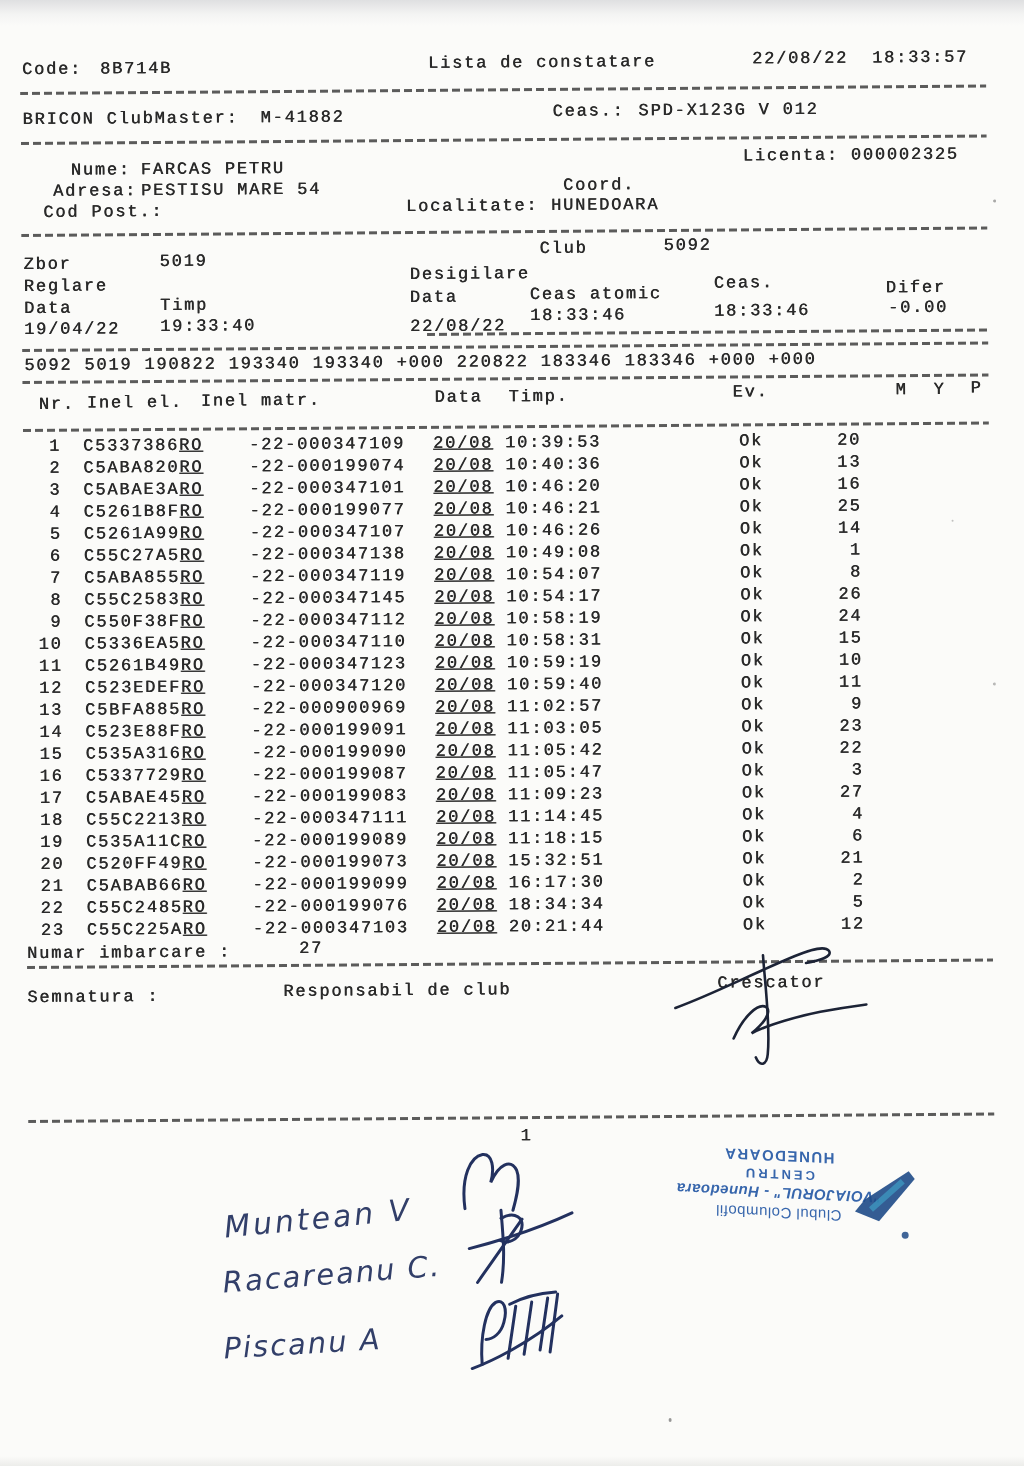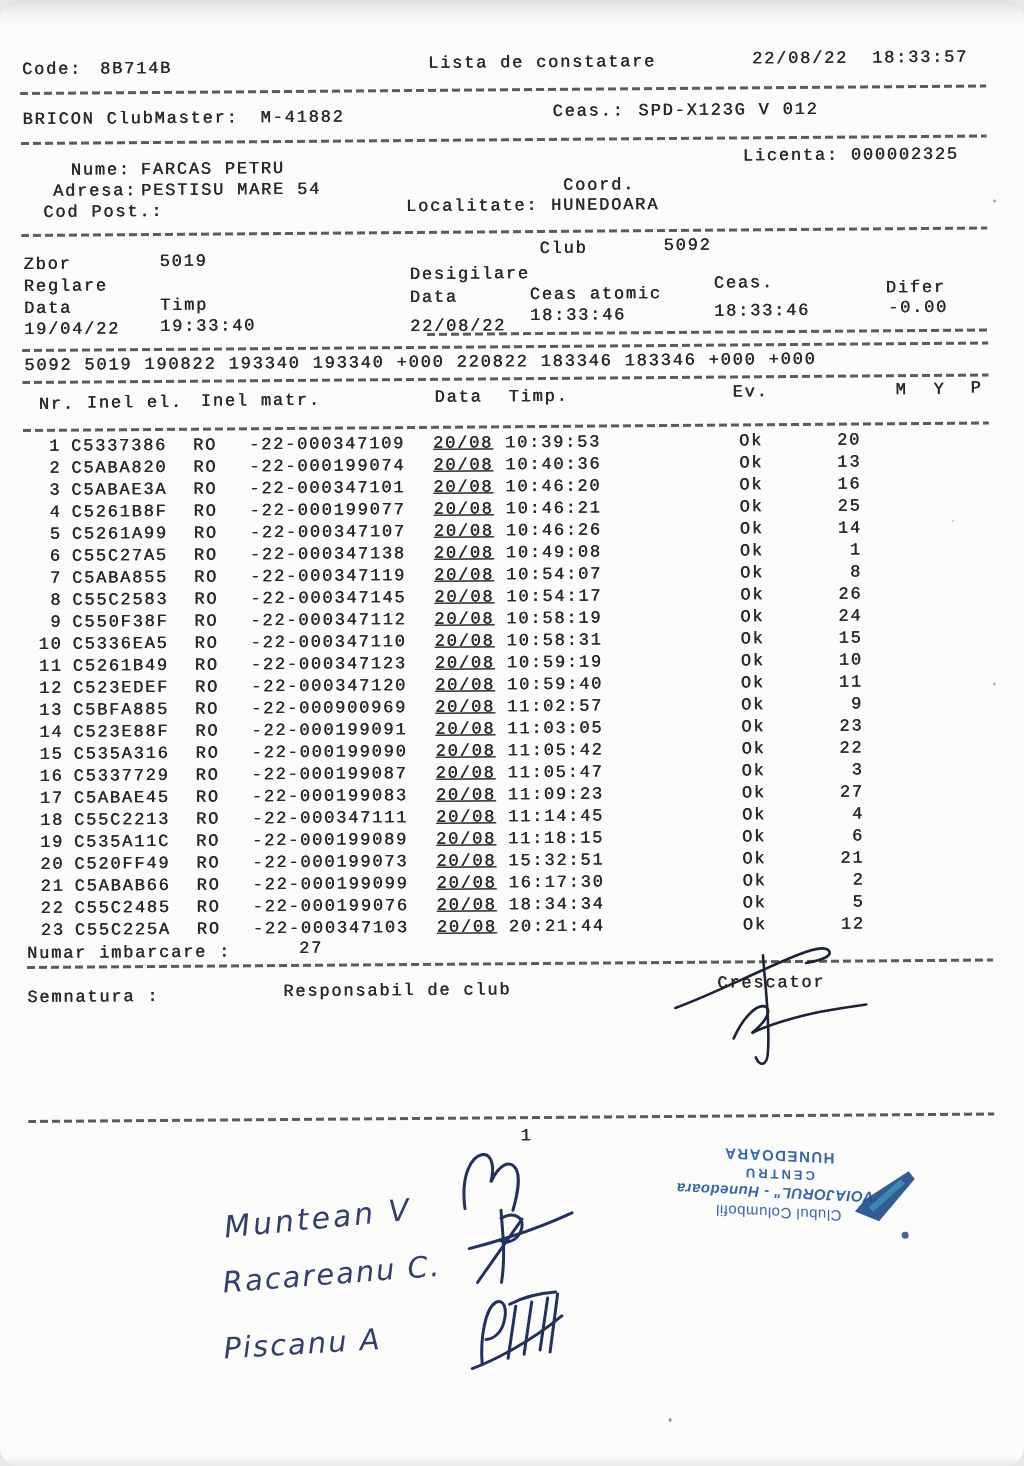--- a/index.html
+++ b/index.html
@@ -1,34 +1,34 @@
 <!DOCTYPE html>
 <html><head>
 <meta charset="utf-8">
 <style>
   html,body{margin:0;padding:0;background:#e8e8e6;}
   .paper{position:relative;width:1024px;height:1466px;background:#fbfbf9;overflow:hidden;
-         font-family:"Liberation Mono","DejaVu Sans Mono",monospace;color:#2a2a2a;border-radius:19px;}
+         font-family:"Liberation Mono","DejaVu Sans Mono",monospace;color:#2a2a2a;}
   .scan-top{position:absolute;left:0;top:0;width:100%;height:26px;
     background:linear-gradient(180deg,rgba(150,152,162,.28),rgba(190,192,200,.12) 55%,rgba(0,0,0,0));}
   .scan-bottom{position:absolute;left:0;bottom:0;width:100%;height:10px;
     background:linear-gradient(0deg,rgba(170,172,168,.18),rgba(0,0,0,0));}
   .page{position:absolute;left:0;top:0;width:1024px;height:1466px;
         transform:rotate(-0.45deg);transform-origin:30px 70px;}
   .t{position:absolute;white-space:pre;font-size:17px;letter-spacing:1.8px;line-height:20px;
      text-shadow:0.5px 0 0 currentColor;}
   .dash{position:absolute;height:3px;opacity:.82;
     background:repeating-linear-gradient(90deg,#383838 0 8px,rgba(0,0,0,0) 8px 12px);}
   .rows{position:absolute;left:0;top:437px;width:1024px;}
   .row{position:relative;height:22px;}
   .c{position:absolute;white-space:pre;font-size:17px;letter-spacing:1.8px;
      text-shadow:0.5px 0 0 currentColor;}
   .c-nr{left:18px;width:40px;text-align:right;}
-  .c-inel{left:68px;}
-  .c-tara{left:190px;}
+  .c-inel{left:80px;}
+  .c-tara{left:176px;text-decoration:underline;}
   .c-matr{left:246px;}
   .c-data{left:430px;text-decoration:underline;}
   .c-timp{left:502px;}
   .c-ev{left:736px;}
   .c-m{left:794px;width:64px;text-align:right;}
   .ink{position:absolute;left:0;top:0;pointer-events:none;}
   .hand{font-family:"DejaVu Sans",sans-serif;font-style:italic;fill:#23315f;opacity:.93;}
   .stamp{position:absolute;left:638px;top:1152px;width:264px;
          transform:rotate(183deg) skewX(2deg);text-align:center;color:#2b5da8;opacity:.94;
          font-family:"Liberation Sans","DejaVu Sans",sans-serif;line-height:1.32;}

